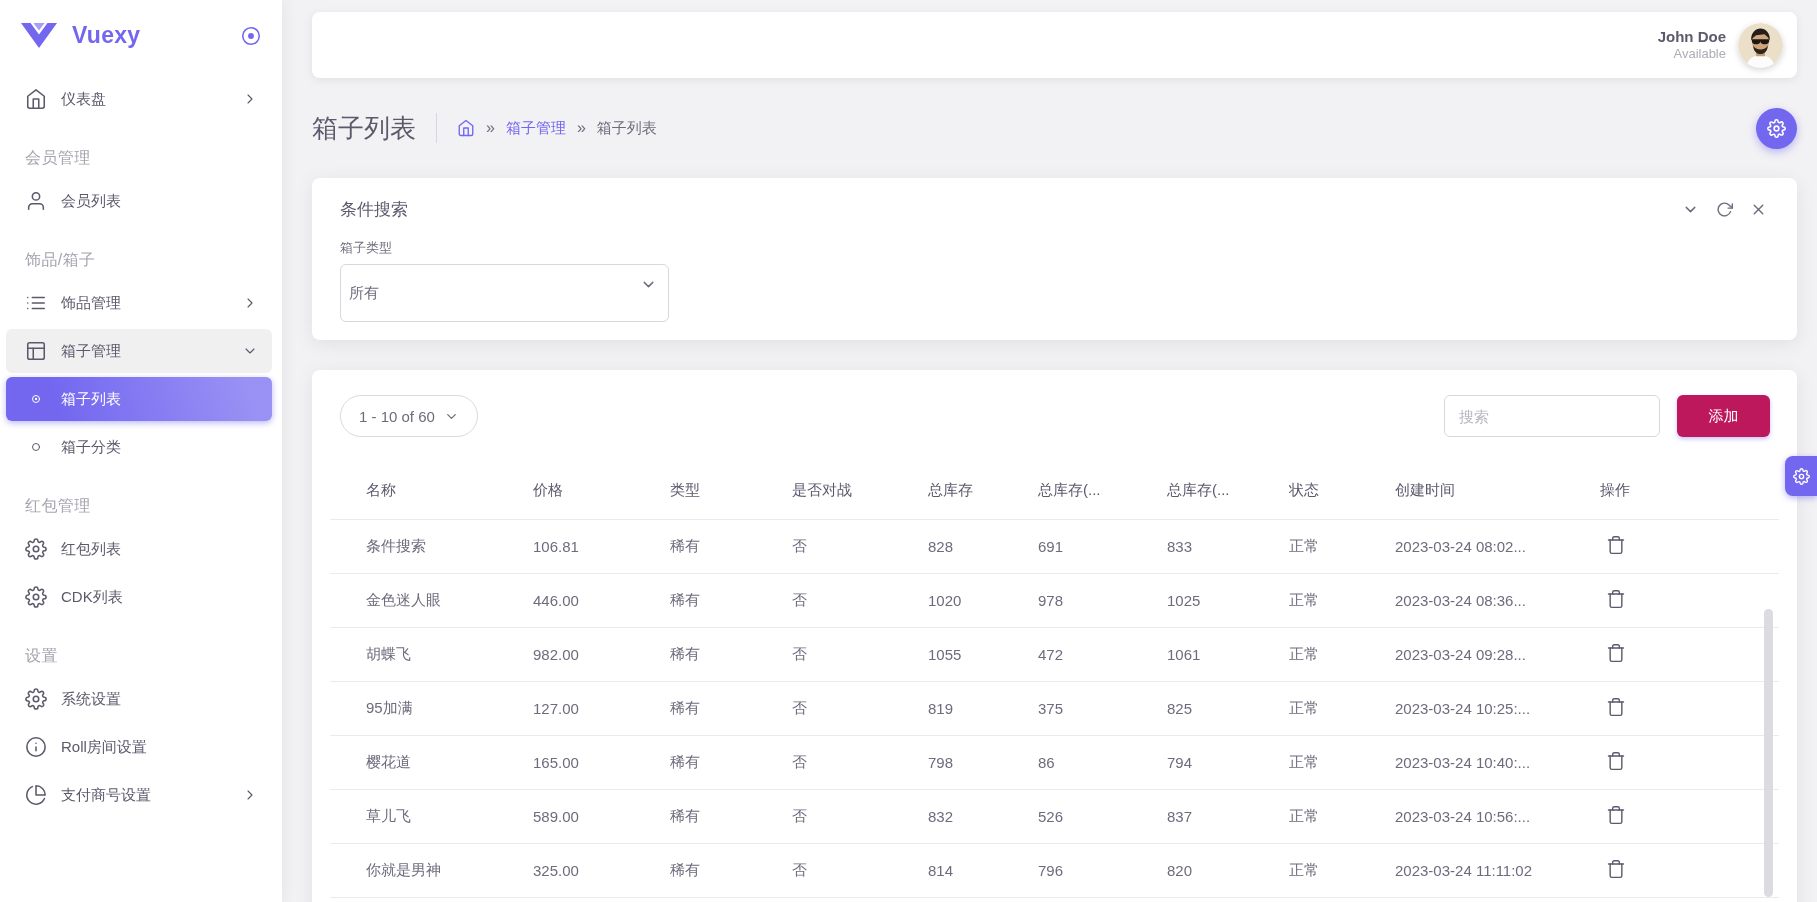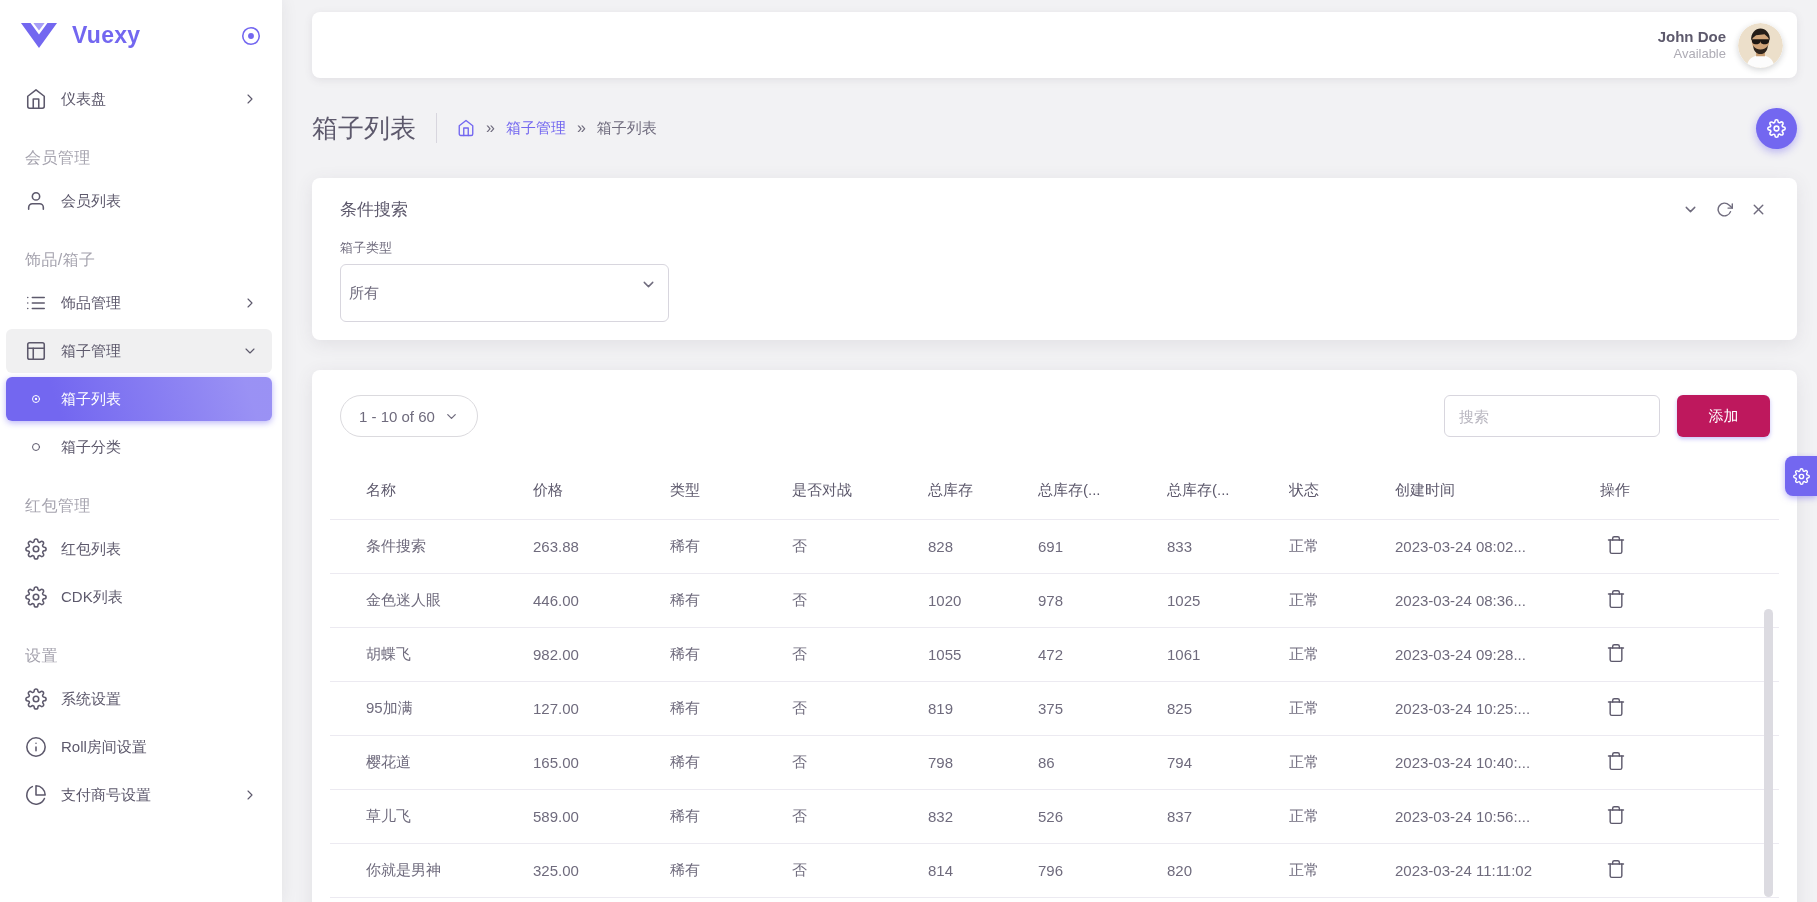--- a/index.html
+++ b/index.html
@@ -367,21 +367,21 @@
                 <th>总库存(...</th>
                 <th>总库存(...</th>
                 <th>状态</th>
                 <th>创建时间</th>
                 <th>操作</th>
               </tr>
             </thead>
           <tbody>
               <tr>
                 <td>条件搜索</td>
-                <td>263.88</td>
+                <td>106.81</td>
                 <td>稀有</td>
                 <td>否</td>
                 <td>828</td>
                 <td>691</td>
                 <td>833</td>
                 <td>正常</td>
                 <td>2023-03-24 08:02...</td>
                 <td><button class="trash-btn">
                     <svg viewBox="0 0 24 24" fill="none" stroke="currentColor" stroke-width="1.7" stroke-linecap="round" stroke-linejoin="round">
                       <polyline points="3 6 5 6 21 6"></polyline>

